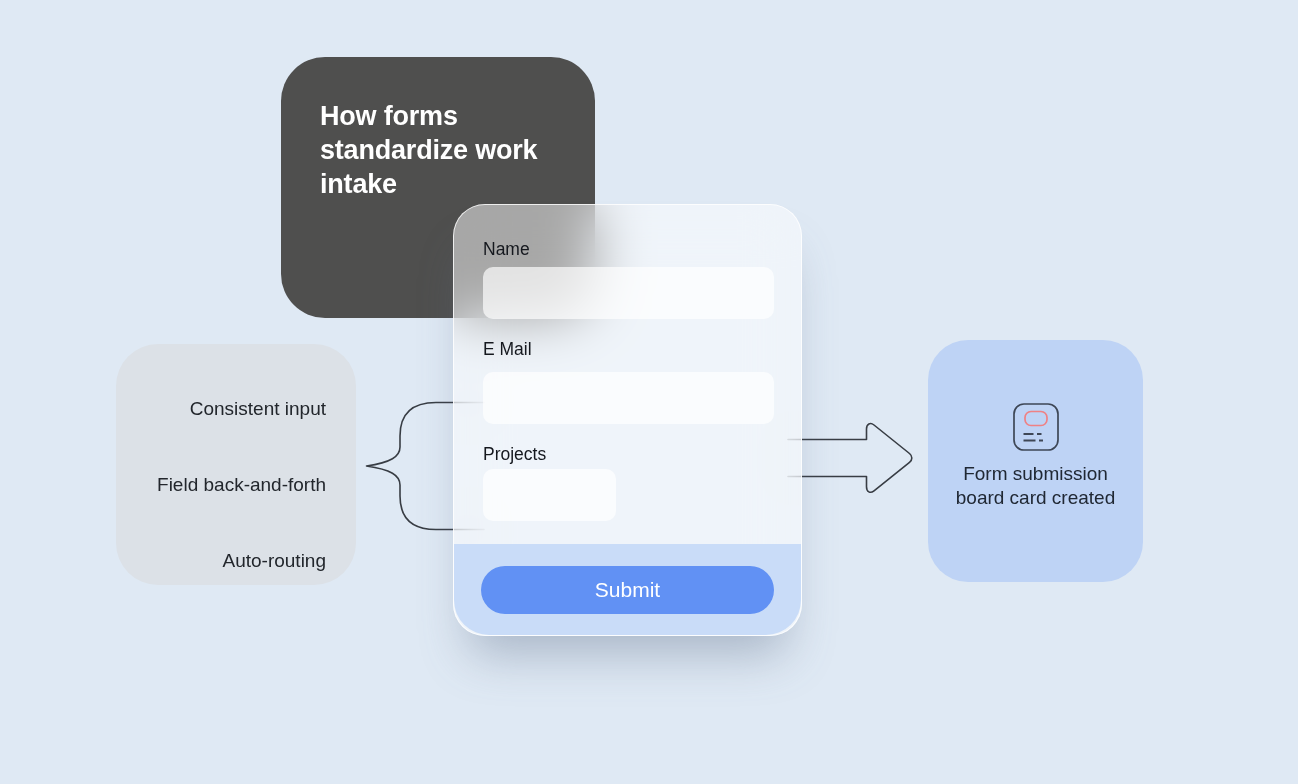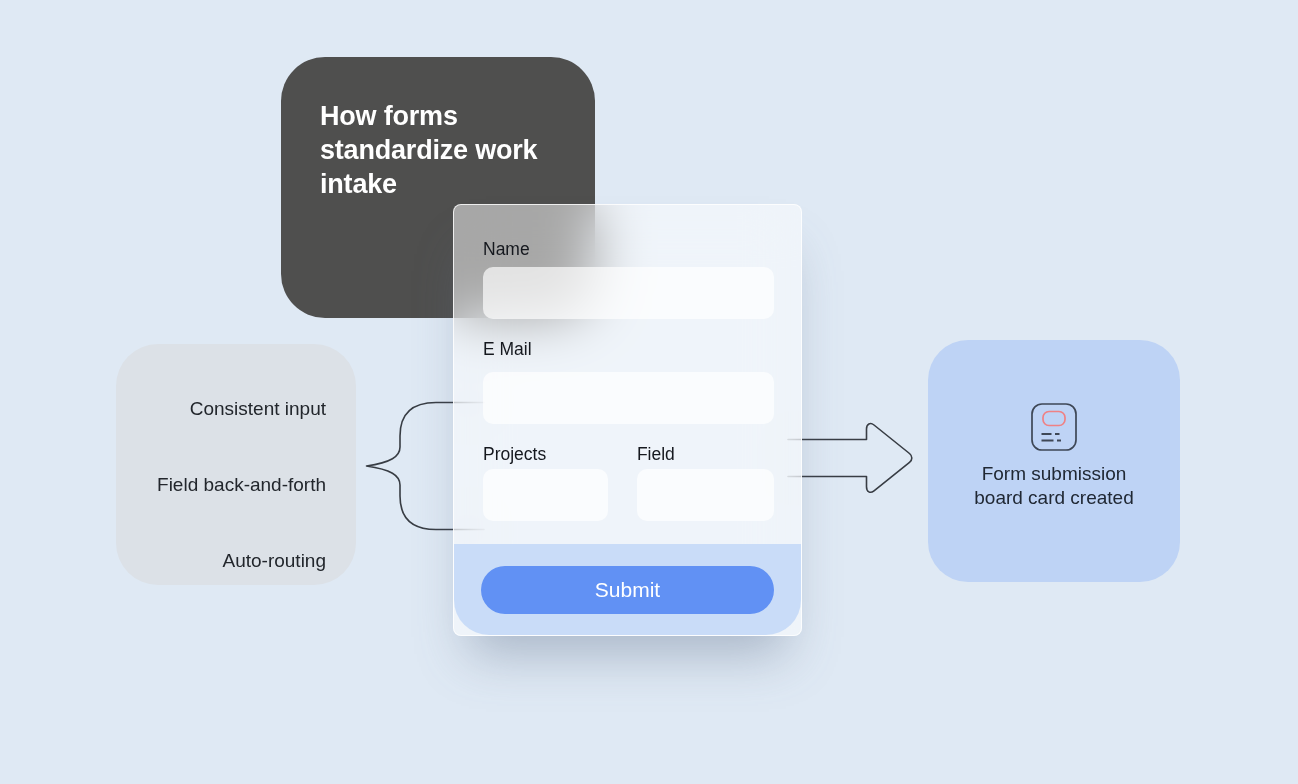--- a/index.html
+++ b/index.html
@@ -64,21 +64,21 @@
     stroke-width: 1.6;
     stroke-linejoin: round;
     stroke-linecap: round;
   }
 
   
   .form-card {
     position: absolute;
     left: 453px; top: 204px;
     width: 349px; height: 432px;
-    border-radius: 8px;
+    border-radius: 32px;
     background: rgba(255, 255, 255, 0.50);
     -webkit-backdrop-filter: blur(27px);
     backdrop-filter: blur(27px);
     border: 1px solid rgba(255, 255, 255, 0.8);
     box-shadow: 0 34px 48px -16px rgba(96, 112, 138, 0.42);
     z-index: 3;
     overflow: hidden;
   }
   @supports not ((backdrop-filter: blur(1px)) or (-webkit-backdrop-filter: blur(1px))) {
     .form-card {
@@ -135,21 +135,21 @@
     color: #ffffff;
     font-family: "Liberation Sans", "DejaVu Sans", sans-serif;
     font-size: 21px;
     cursor: pointer;
   }
 
   
   .result-card {
     position: absolute;
     left: 928px; top: 340px;
-    width: 252px; height: 242px;
+    width: 215px; height: 242px;
     border-radius: 40px;
     background: #bed3f5;
     display: flex;
     flex-direction: column;
     align-items: center;
     padding-top: 63px;
     z-index: 1;
   }
   .result-caption {
     margin-top: 11px;
@@ -202,24 +202,20 @@
       <div class="form-group form-group-email">
         <label class="form-label">E Mail</label>
         <input class="form-input" type="text" value="" style="">
       </div>
 
       <div class="form-row">
         <div class="col-projects">
           <label class="form-label">Projects</label>
           <input class="form-input" type="text" value="" style="">
         </div>
-        <div class="col-field">
-          <label class="form-label">Field</label>
-          <input class="form-input" type="text" value="" style="">
-        </div>
       </div>
     </div>
 
     <div class="form-footer">
       <button class="submit-button">Submit</button>
     </div>
   </div>
 
   <div class="result-card">
     <svg class="board-card-icon" width="46" height="48" viewBox="0 0 46 48">

